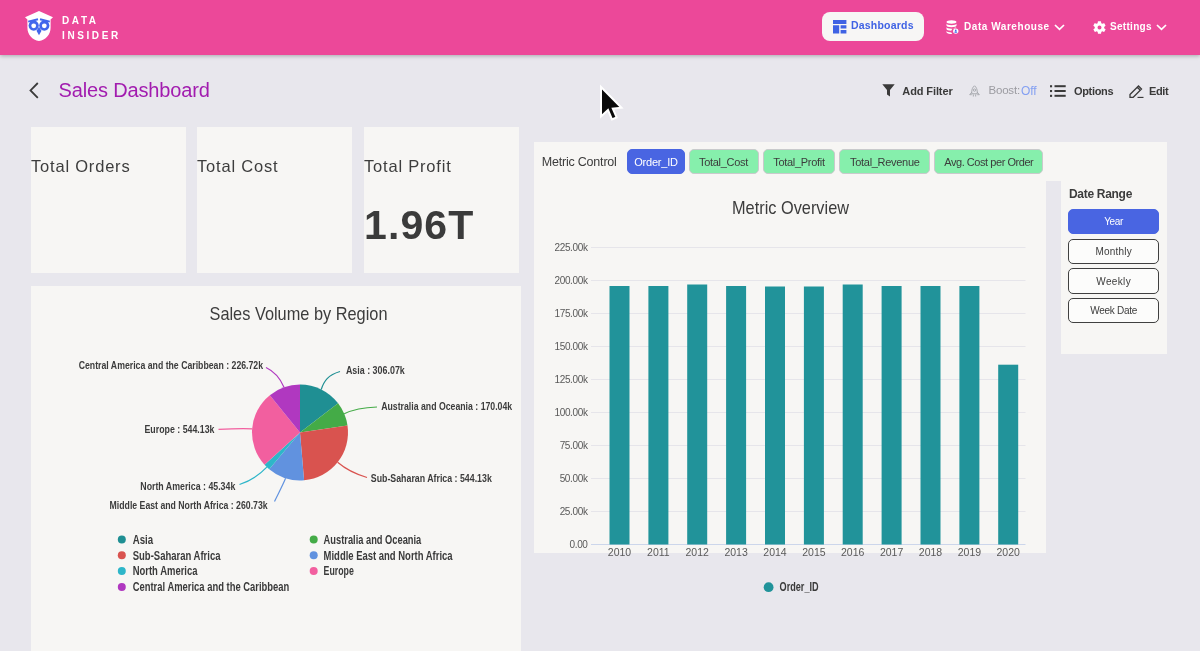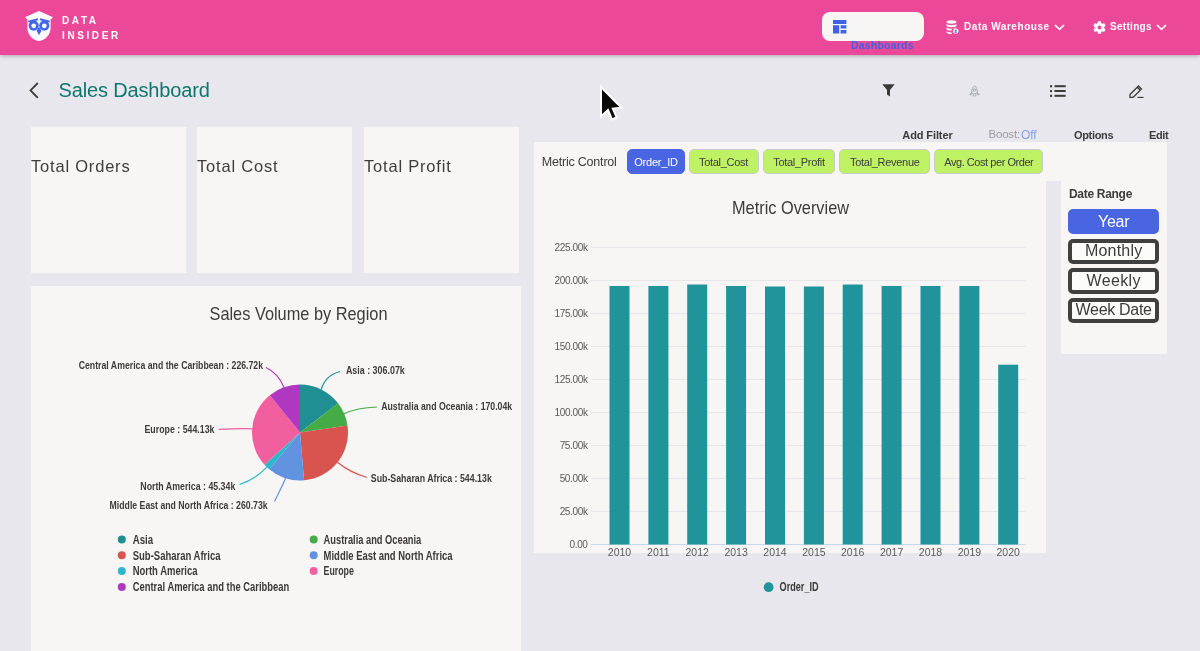--- a/index.html
+++ b/index.html
@@ -3,39 +3,39 @@
 <meta charset="utf-8">
 <style>
 * { margin:0; padding:0; box-sizing:border-box; }
 html,body { width:1200px; height:651px; overflow:hidden; }
 body { font-family:"Liberation Sans", sans-serif; background:#e8e7ed; position:relative; }
 .abs { position:absolute; }
 
 .header { position:absolute; left:0; top:0; width:1200px; height:55px; background:#ec4899; box-shadow:0 1px 4px rgba(0,0,0,0.28); }
 .logo-txt { position:absolute; left:62px; top:14px; color:#fff; font-size:10px; font-weight:bold; letter-spacing:2.6px; line-height:14.5px; }
 .dash-btn { position:absolute; left:822px; top:12px; width:102px; height:28.5px; background:#f7f6f5; border-radius:8px; }
-.dash-btn span { position:absolute; left:29px; top:7px; color:#3f62e4; font-size:10.5px; font-weight:bold; letter-spacing:0.2px;margin-top:20px; }
+.dash-btn span { position:absolute; left:29px; top:7px; color:#3f62e4; font-size:10.5px; font-weight:bold; letter-spacing:0.2px; }
 .nav-txt { position:absolute; color:#fff; font-size:10px; font-weight:bold; }
 
-.pagetitle { position:absolute; left:58.5px; top:79px; font-size:20px; color:#0f766e; letter-spacing:-0.15px; }
-.titem { position:absolute; top:84.5px; font-size:11px; font-weight:bold; color:#3a3a3a;margin-top:44px; }
+.pagetitle { position:absolute; left:58.5px; top:79px; font-size:20px; color:#a21caf; letter-spacing:-0.15px; }
+.titem { position:absolute; top:84.5px; font-size:11px; font-weight:bold; color:#3a3a3a; }
 
 .card { position:absolute; background:#f7f6f4; }
 .kpi { width:155px; height:145.5px; top:127px; text-align:left; }
 .kpi .t { position:absolute; top:30px; width:100%; font-size:16.5px; letter-spacing:0.8px; color:#3d3d3d; }
 .kpi .v { position:absolute; top:74.8px; width:100%; font-size:41px; font-weight:bold; color:#3b3b3b; letter-spacing:1.1px; }
 
 .mstrip { left:534px; top:127px; width:633px; height:38.5px;margin-top:15px; }
 .mlabel { position:absolute; left:7.7px; top:13px; font-size:12.5px; letter-spacing:-0.2px; color:#3c3c3c; }
-.mbtn { position:absolute; top:7.3px; height:25.2px; border:1px solid #c9cacc; border-radius:5px; background:#bef264; color:#3c3c3c; font-size:11px; letter-spacing:-0.3px; display:flex; align-items:center; justify-content:center; }
+.mbtn { position:absolute; top:7.3px; height:25.2px; border:1px solid #c9cacc; border-radius:5px; background:#86efac; color:#3c3c3c; font-size:11px; letter-spacing:-0.3px; display:flex; align-items:center; justify-content:center; }
 .mbtn.sel { background:#4965e2; border-color:#4965e2; color:#fff; letter-spacing:-0.2px; }
 
 .dpanel { left:1061px; top:178px; width:106px; height:176px; }
 .dlabel { position:absolute; left:8px; top:9px; font-size:12px; font-weight:bold; letter-spacing:-0.3px; color:#3c3c3c; }
-.dbtn { position:absolute; left:7px; width:91.3px; height:25.5px; border:4px solid #404040; border-radius:5px; background:#fcfcfb; color:#3c3c3c; font-size:16px; letter-spacing:-0.3px; display:flex; align-items:center; justify-content:center; }
+.dbtn { position:absolute; left:7px; width:91.3px; height:25.5px; border:1px solid #404040; border-radius:5px; background:#fcfcfb; color:#3c3c3c; font-size:10px; letter-spacing:-0.3px; display:flex; align-items:center; justify-content:center; }
 .dbtn.sel { background:#4965e2; border-color:#4965e2; color:#fff; }
 .piecard { left:31px; top:286px; width:490px; height:380px;padding-left:22px; }
 .barcard { left:534px; top:178px; width:512px; height:375px; }
 </style>
 </head>
 <body>
 
 <div class="header">
   <svg class="abs" style="left:25px;top:11px" width="28" height="30" viewBox="0 0 28 30">
     <path d="M14 0 L28 6.3 L25.6 8.5 L25.6 16.5 C25.6 23.8 20.7 29 14 30 C7.3 29 2.4 23.8 2.4 16.5 L2.4 8.5 L0 6.3 Z" fill="#fff"></path>
@@ -104,20 +104,21 @@
 <div class="titem" style="left:1148.9px;letter-spacing:-0.3px">Edit</div>
 
 <div class="card kpi" style="left:31px">
     <div class="t">Total Orders</div>
   </div>
 <div class="card kpi" style="left:197px">
     <div class="t">Total Cost</div>
   </div>
 <div class="card kpi" style="left:364px">
     <div class="t">Total Profit</div>
+    <div class="v">1.96T</div>
   </div>
 
 <div class="card mstrip">
   <div class="mlabel">Metric Control</div>
   <div class="mbtn sel" style="left:93px;width:58px">Order_ID</div>
   <div class="mbtn" style="left:154.5px;width:70px">Total_Cost</div>
   <div class="mbtn" style="left:229px;width:72px">Total_Profit</div>
   <div class="mbtn" style="left:305.3px;width:91px">Total_Revenue</div>
   <div class="mbtn" style="left:400.3px;width:109px;letter-spacing:-0.45px">Avg. Cost per Order</div>
 </div>

